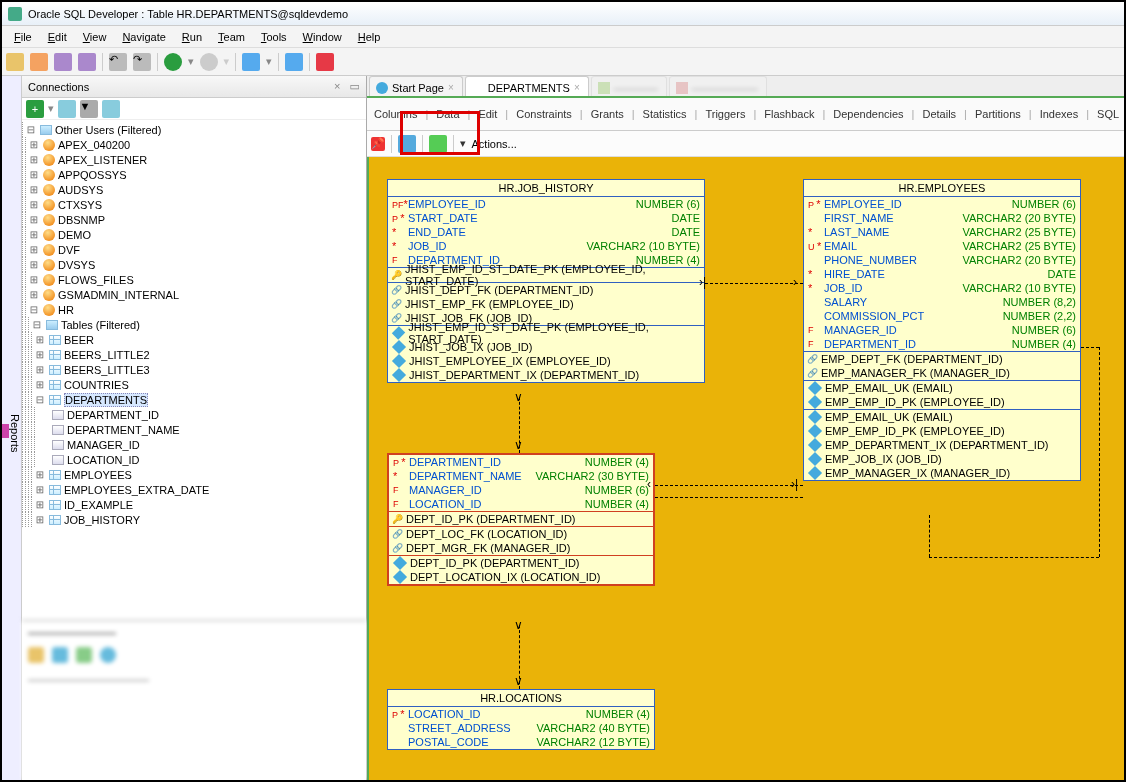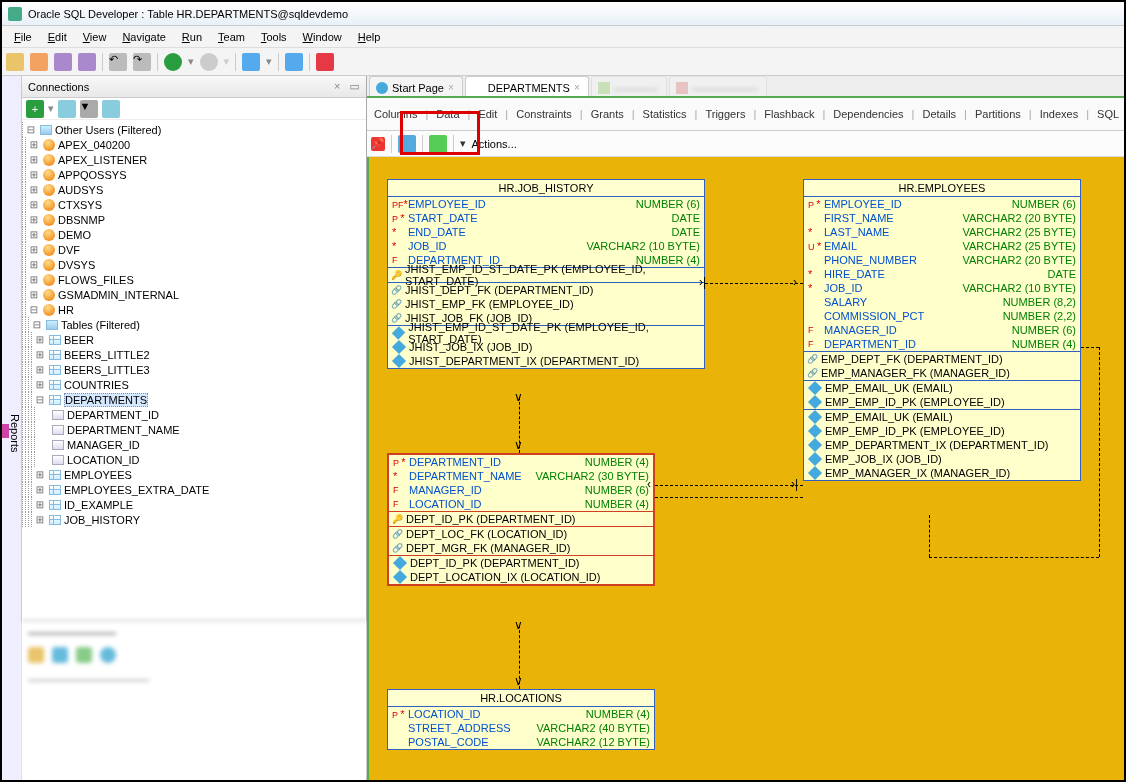--- a/index.html
+++ b/index.html
@@ -454,20 +454,21 @@
             <div class="row seg"><span class="pk-icon">🔑</span>JHIST_EMP_ID_ST_DATE_PK (EMPLOYEE_ID, START_DATE)</div>
           </div>
           <div class="section">
             <div class="row seg"><span class="fk-icon">🔗</span>JHIST_DEPT_FK (DEPARTMENT_ID)</div>
             <div class="row seg"><span class="fk-icon">🔗</span>JHIST_EMP_FK (EMPLOYEE_ID)</div>
             <div class="row seg"><span class="fk-icon">🔗</span>JHIST_JOB_FK (JOB_ID)</div>
           </div>
           <div class="section">
             <div class="row seg"><span class="ix-icon"></span>JHIST_EMP_ID_ST_DATE_PK (EMPLOYEE_ID, START_DATE)</div>
             <div class="row seg"><span class="ix-icon"></span>JHIST_JOB_IX (JOB_ID)</div>
+            <div class="row seg"><span class="ix-icon"></span>JHIST_EMPLOYEE_IX (EMPLOYEE_ID)</div>
             <div class="row seg"><span class="ix-icon"></span>JHIST_DEPARTMENT_IX (DEPARTMENT_ID)</div>
           </div>
         </div>
         <div class="entity" style="left: 434px; top: 22px; width: 278px;">
           <div class="ehdr">HR.EMPLOYEES</div>
           <div class="row">
             <span class="flag">P <span class="star">*</span></span>
             <span class="cname">EMPLOYEE_ID</span>
             <span class="ctype">NUMBER (6)</span>
           </div>

